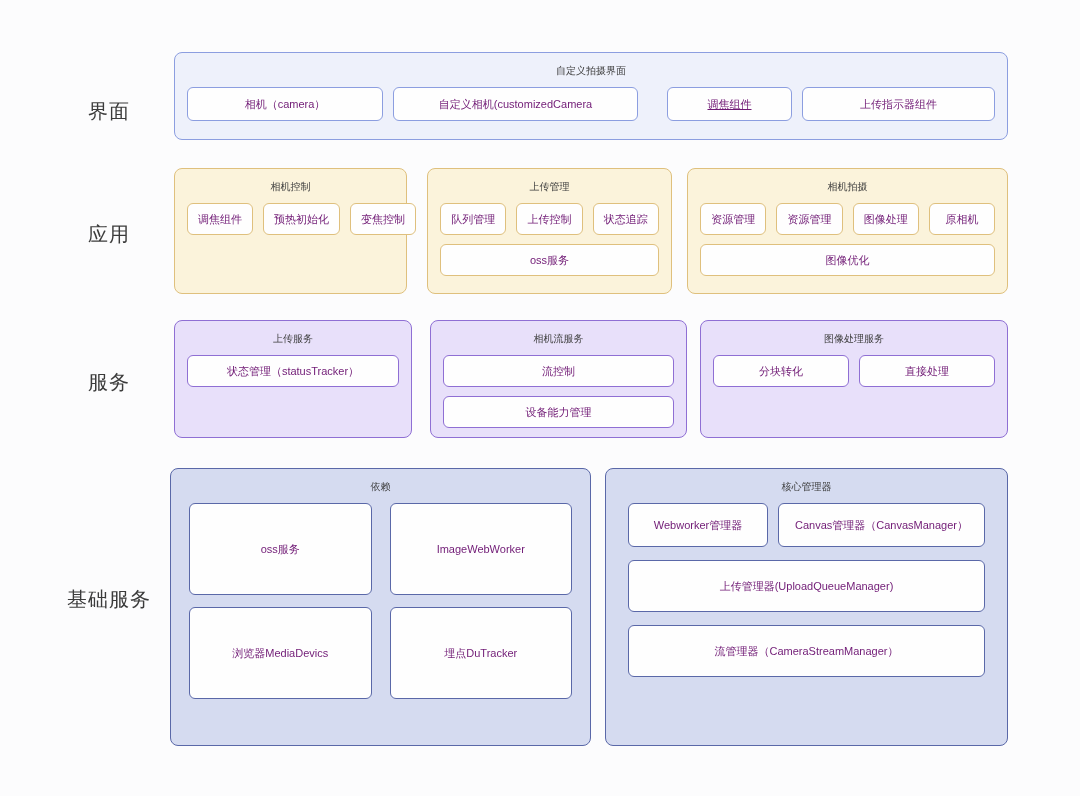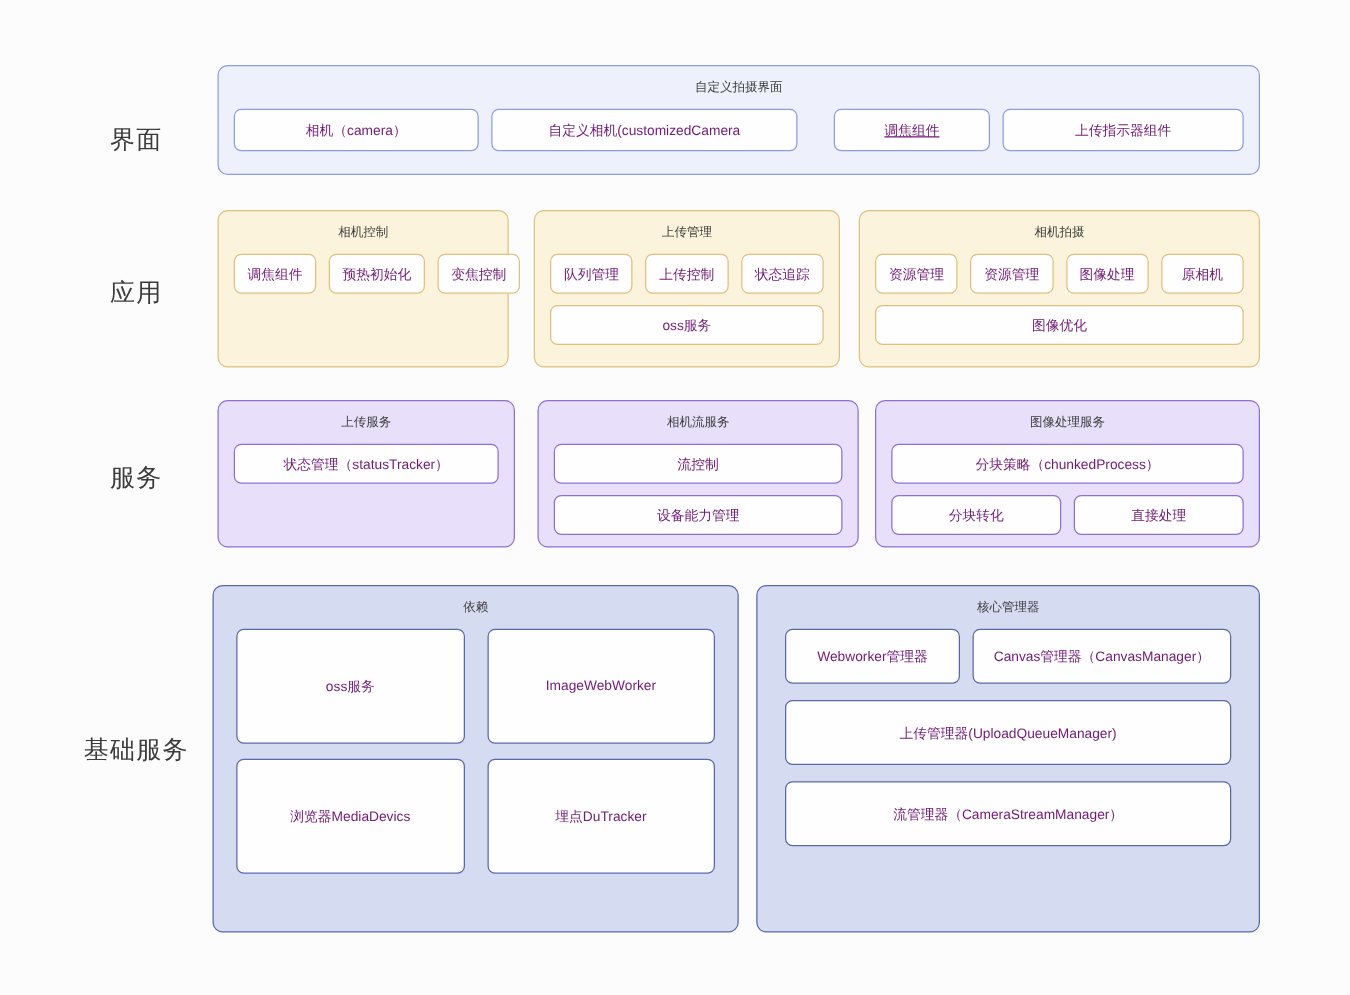--- a/index.html
+++ b/index.html
@@ -200,23 +200,20 @@
       <div class="row">
         <div class="node flex1">设备能力管理</div>
       </div>
     </div>
   </div>
 
   <div class="group theme-svc" id="svc-image">
     <div class="group-title">图像处理服务</div>
     <div class="group-body">
       <div class="row">
-        <div class="node flex1">分块策略（chunkedProcess）</div>
-      </div>
-      <div class="row">
         <div class="node flex1">分块转化</div>
         <div class="node flex1">直接处理</div>
       </div>
     </div>
   </div>
 
   <div class="group theme-infra" id="infra-dep">
     <div class="group-title">依赖</div>
     <div class="group-body">
       <div class="row" style="gap:18px;">

